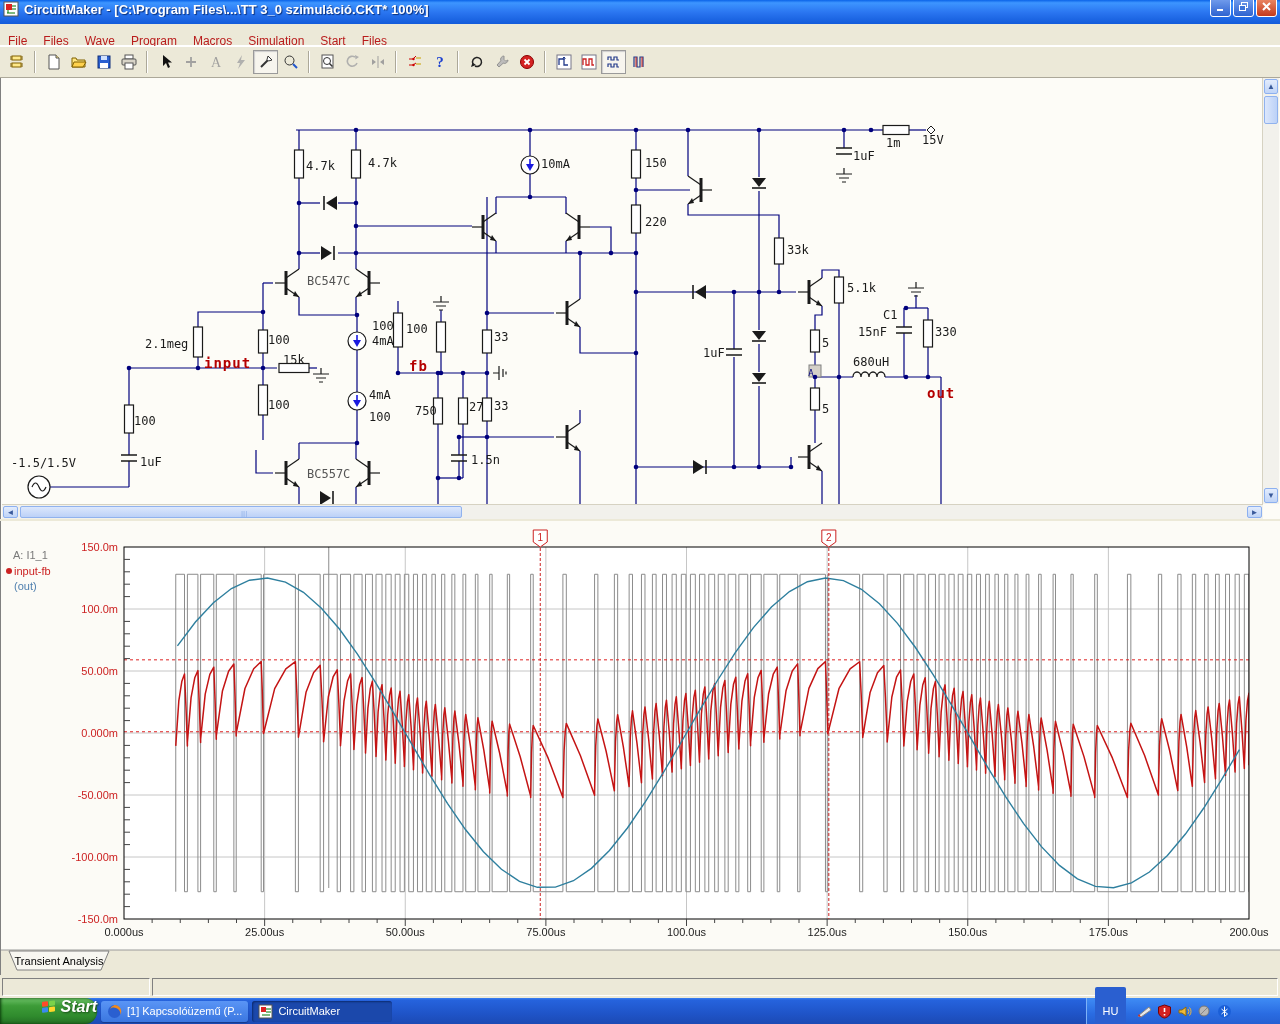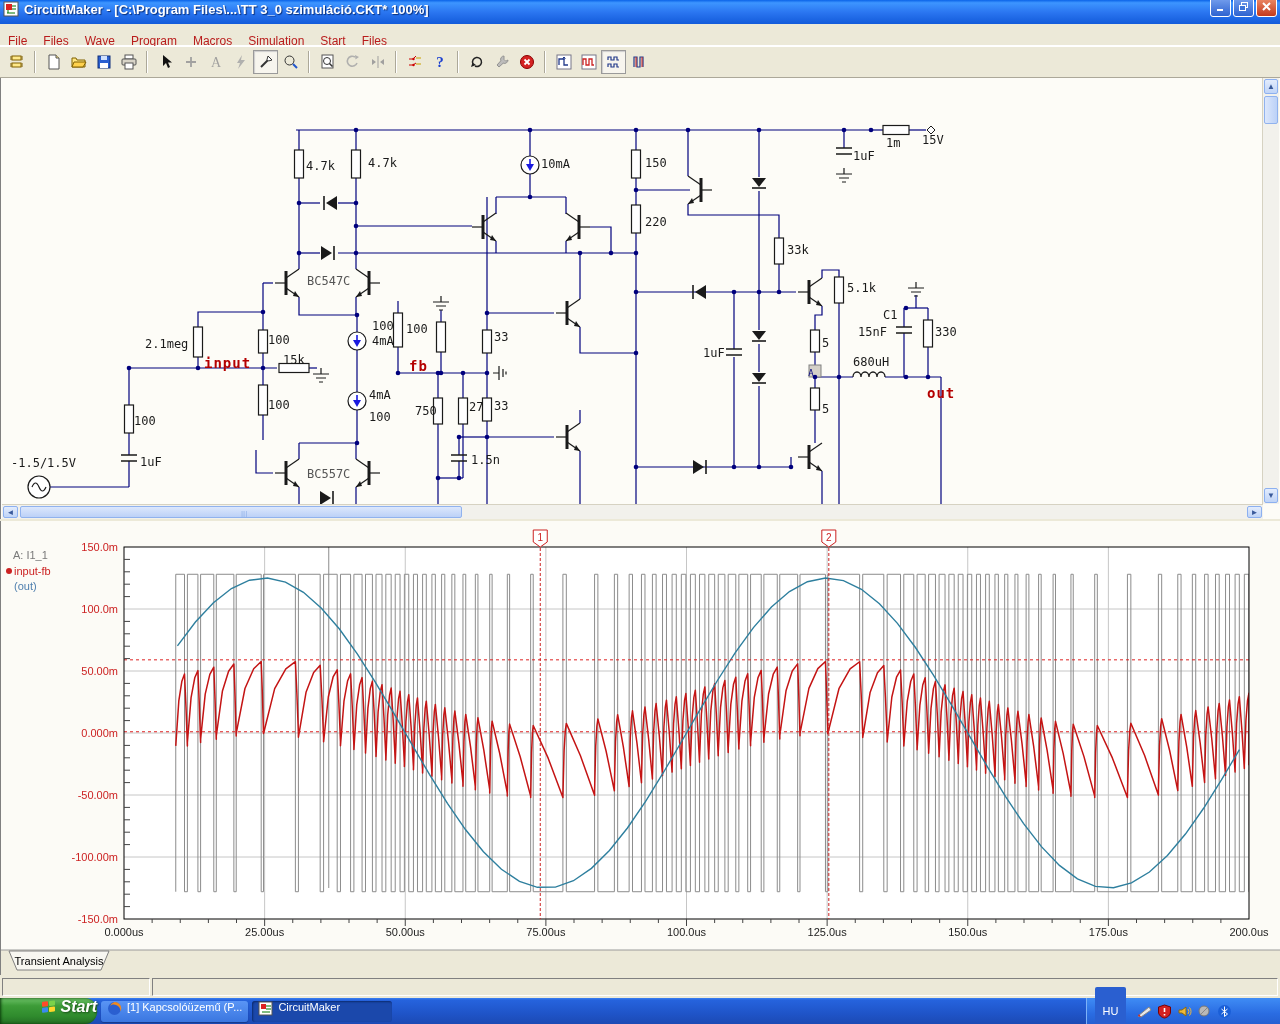--- a/index.html
+++ b/index.html
@@ -53,21 +53,21 @@
   .statuscell{position:absolute;top:3px;height:18px;border:1px solid #808080;border-bottom-color:#fff;border-right-color:#fff;
     font-size:11px;color:#333;padding:2px 4px;}
 
   
   .taskbar{position:absolute;left:0;top:998px;width:1280px;height:26px;
     background:linear-gradient(180deg,#3a80f2 0%,#2663dd 8%,#1f54c8 60%,#1c4ab4 100%);display:flex;align-items:center;}
   .startbtn{height:26px;width:97px;border-radius:0 12px 12px 0;
     background:linear-gradient(180deg,#6cc167 0%,#3d9c38 30%,#2f8b2d 70%,#246f24 100%);
     display:flex;align-items:flex-start;justify-content:center;box-shadow:1px 0 3px #0a3a0a inset;padding-left:40px;}
   .startbtn span{color:#fff;font-weight:bold;font-style:italic;font-size:16px;margin-left:4px;text-shadow:1px 1px 2px #1a4d1a;}
-  .taskbtn{height:21px;margin-left:4px;border-radius:3px;display:flex;align-items:flex-start;padding:0 6px;
+  .taskbtn{height:21px;margin-left:4px;border-radius:3px;display:flex;align-items:center;padding:0 6px;
     background:linear-gradient(180deg,#5a95f5,#3a76e0);box-shadow:0 1px 1px #163a8a;min-width:140px;max-width:170px;}
   .taskbtn.active{background:#1b48ab;box-shadow:inset 1px 1px 2px #0c2a6e;}
   .taskbtn span{color:#fff;font-size:11px;margin-left:5px;white-space:nowrap;overflow:hidden;text-overflow:ellipsis;}
   .tray{margin-left:auto;height:26px;display:flex;align-items:center;
     background:linear-gradient(180deg,#3f8cf5 0%,#2a6ce2 60%,#2560d2 100%);
     border-left:1px solid #7db2f8;padding:0 10px 0 8px;}
   .tray .hu{color:#fff;font-size:11px;padding:18px 8px;margin-right:8px;background:#2a5fd0;border-radius:2px;}
   .trayicon{width:16px;height:16px;margin:0 2px;display:flex;align-items:center;justify-content:center;}
   .clock{color:#fff;font-size:11px;margin-left:8px;margin-top:43px;}
 </style>

